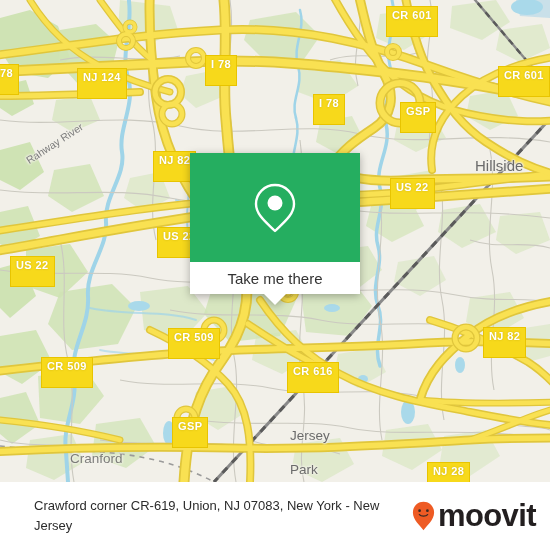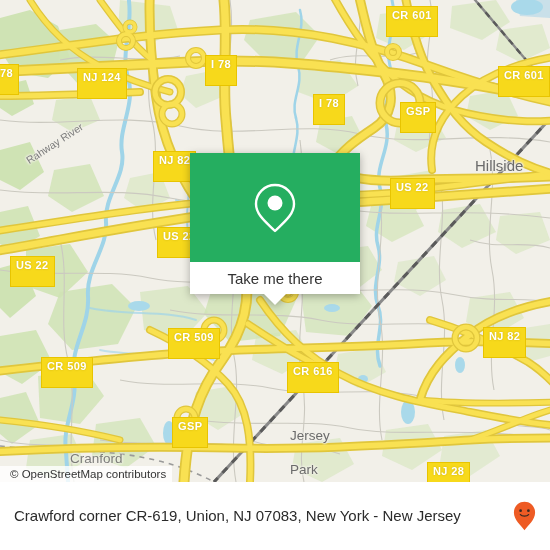--- a/index.html
+++ b/index.html
@@ -153,23 +153,24 @@
     height: 68px;
     background: #FFFFFF;
     display: flex;
     align-items: center;
     box-sizing: border-box;
     padding: 0 14px 0 14px;
   }
   .footer-title {
     flex: 1 1 auto;
     color: #2B2B2B;
-    font-size: 15px;
+    font-size: 13px;
     line-height: 20px;
     padding-right: 6px;
+    margin-left: 20px;
   }
   .brand {
     flex: 0 0 auto;
     display: flex;
     align-items: center;
     gap: 3px;
   }
   .brand-pin {
     display: block;
     width: 23px;
@@ -438,30 +439,28 @@
           <path d="M22 3 C11.5 3 3 11.5 3 22 C3 33 14 41 22 49 C30 41 41 33 41 22 C41 11.5 32.5 3 22 3 Z" fill="none" stroke="#FFFFFF" stroke-width="2.4" stroke-linejoin="round"></path>
           <circle cx="22" cy="21" r="7.5" fill="#FFFFFF"></circle>
         </svg>
       </div>
       <div class="popup-foot">
         <span class="popup-foot-label">Take me there</span>
       </div>
       <div class="popup-tail"></div>
     </div>
 
-    <div class="attribution">
-      <span>© OpenStreetMap contributors</span>
-    </div>
   </div>
 
   <div class="footer">
     <div class="footer-title">Crawford corner CR-619, Union, NJ 07083, New York - New Jersey</div>
     <div class="brand">
       <svg class="brand-pin" viewBox="0 0 23 30">
         <path d="M11.5 0.8 C5.6 0.8 0.9 5.5 0.9 11.4 C0.9 19 8.2 24.4 11.5 29.2 C14.8 24.4 22.1 19 22.1 11.4 C22.1 5.5 17.4 0.8 11.5 0.8 Z" fill="#EE5B24"></path>
         <circle cx="7.6" cy="9.7" r="1.35" fill="#3A2A22"></circle>
         <circle cx="15.4" cy="9.7" r="1.35" fill="#3A2A22"></circle>
         <path d="M7.4 13.6 C9.0 15.6, 14.0 15.6, 15.6 13.6" fill="none" stroke="#3A2A22" stroke-width="1.3" stroke-linecap="round"></path>
       </svg>
+      <span class="brand-word">moovit</span>
     </div>
   </div>
 
 </div>
 
 </body></html>

